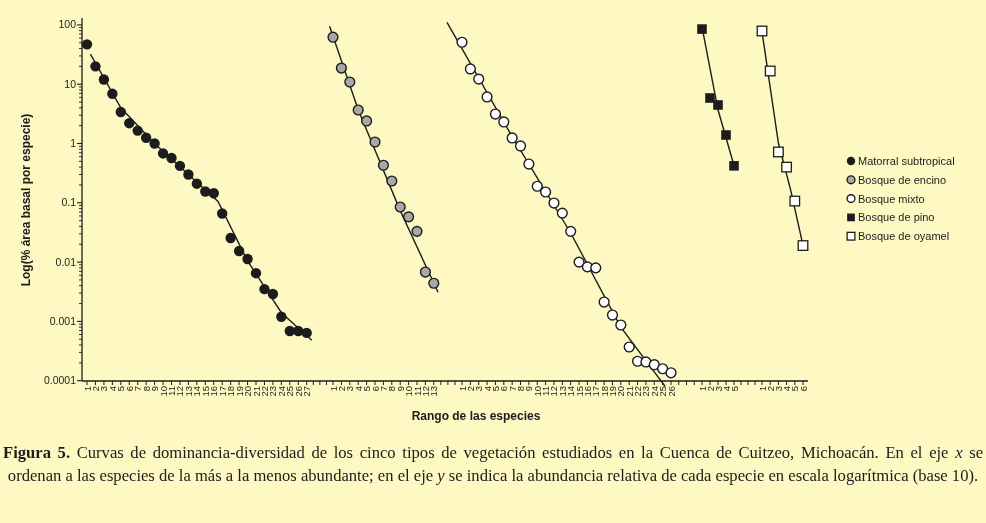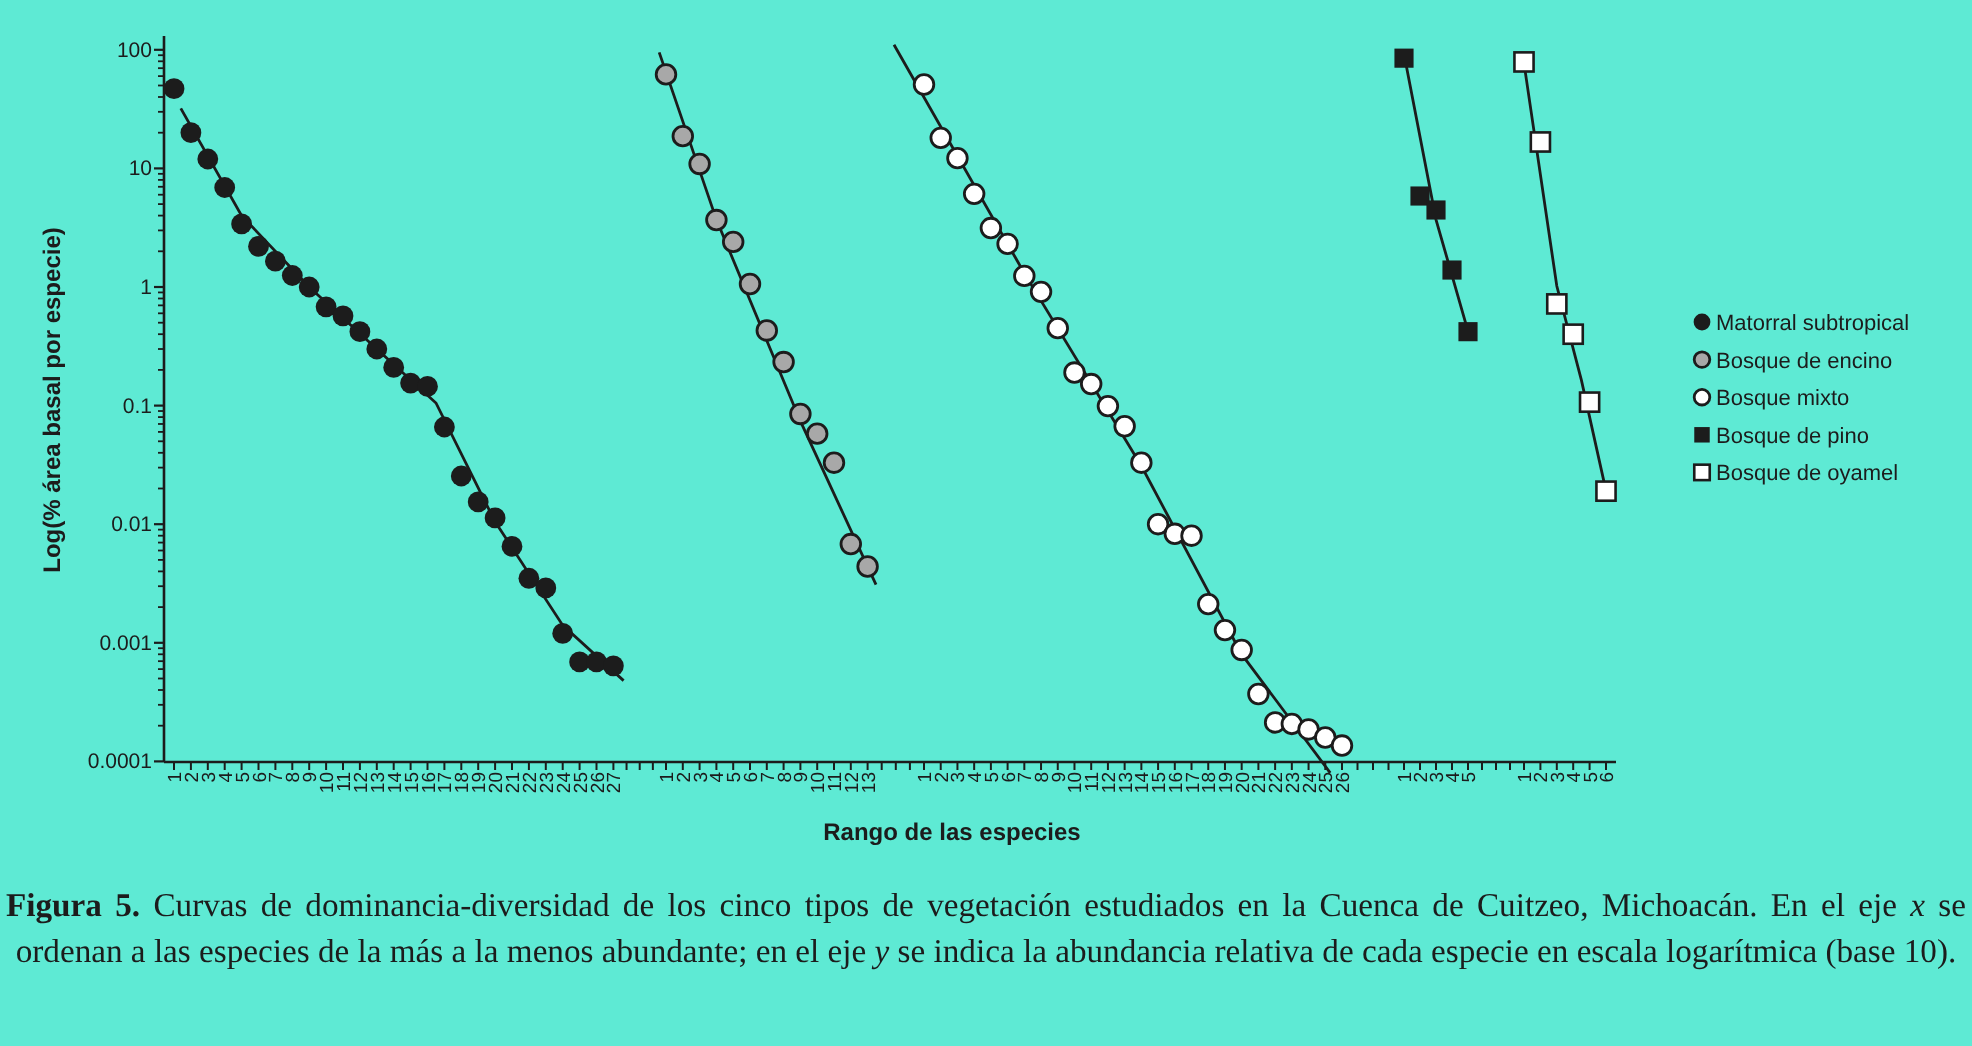--- a/index.html
+++ b/index.html
@@ -1,19 +1,19 @@
 <!DOCTYPE html>
 <html><head>
 <meta charset="utf-8">
 <style>
   html,body{margin:0;padding:0;background:#ffffff;}
   .page{
     position:relative;
     width:986px;height:523px;
-    background:#5eead4;
+    background:#fef9c3;
     font-family:"Liberation Sans",sans-serif;
     overflow:hidden;
   }
   #chart{position:absolute;left:0;top:0;}
   .caption{
     position:absolute;
     left:0;top:440px;
     width:986px;
     box-sizing:border-box;
     padding:2px 3px 0 3px;

